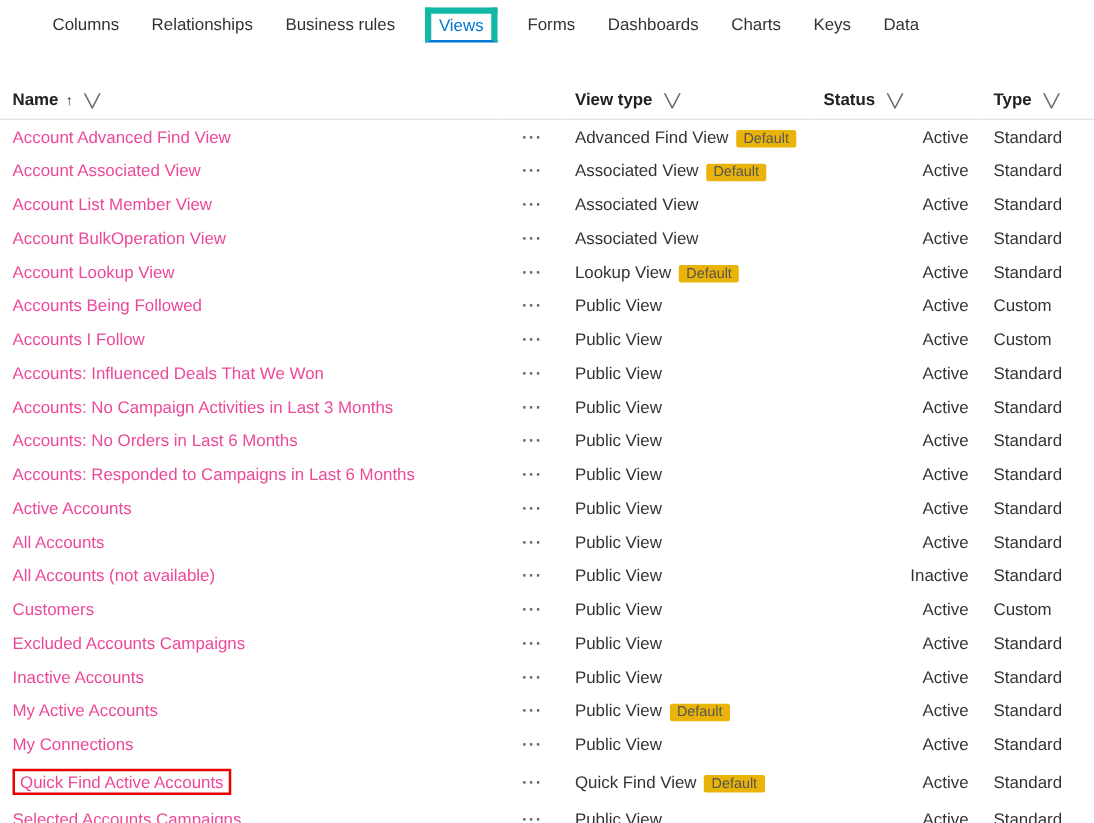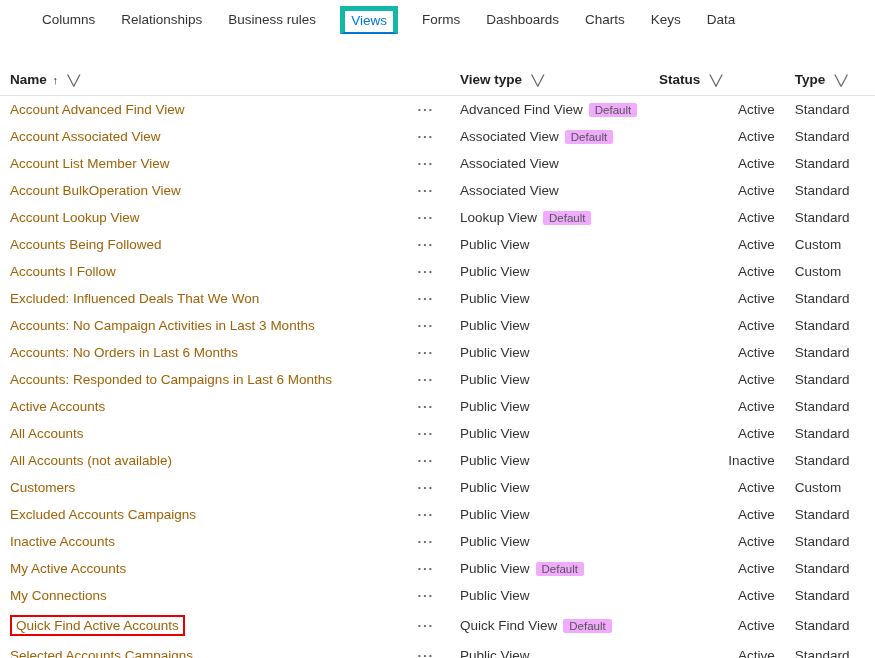--- a/index.html
+++ b/index.html
@@ -52,39 +52,39 @@
     white-space: nowrap;
   }
   .col-name   { width: 420px; }
   .col-more   { width: 36px; text-align: center; color: #666; }
   .col-viewtype { width: 180px; }
   .col-status { width: 150px; text-align: right; }
   .col-type   { width: 80px; }
   .sort-arrow { font-size: 11px; margin-left: 2px; }
   .chev { font-size: 10px; margin-left: 6px; color: #666; }
   .badge {
-    background: #f0abfc;
+    background: #eab308;
     color: #555;
     font-size: 11.5px;
     padding: 1px 6px;
     border-radius: 2px;
     margin-left: 6px;
   }
   .row-highlight {
     border: 2px solid #e60000;
     display: inline-block;
     padding: 1px 4px;
   }
   .more-dots {
     letter-spacing: 1px;
     font-weight: bold;
     cursor: pointer;
   }
   a.viewname {
-    color: #a16207;
+    color: #ec4899;
     text-decoration: none;
   }
 </style>
 </head>
 <body>
 
 <div class="tabs">
   <div class="tab">Columns</div>
   <div class="tab">Relationships</div>
   <div class="tab">Business rules</div>
@@ -163,21 +163,21 @@
         <td class="col-type"><span>Custom</span></td>
       </tr>
       <tr>
         <td class="col-name"><span><a class="viewname" href="#">Accounts I Follow</a></span></td>
         <td class="col-more"><span class="more-dots">···</span></td>
         <td class="col-viewtype"><span>Public View</span></td>
         <td class="col-status"><span>Active</span></td>
         <td class="col-type"><span>Custom</span></td>
       </tr>
       <tr>
-        <td class="col-name"><span><a class="viewname" href="#">Excluded: Influenced Deals That We Won</a></span></td>
+        <td class="col-name"><span><a class="viewname" href="#">Accounts: Influenced Deals That We Won</a></span></td>
         <td class="col-more"><span class="more-dots">···</span></td>
         <td class="col-viewtype"><span>Public View</span></td>
         <td class="col-status"><span>Active</span></td>
         <td class="col-type"><span>Standard</span></td>
       </tr>
       <tr>
         <td class="col-name"><span><a class="viewname" href="#">Accounts: No Campaign Activities in Last 3 Months</a></span></td>
         <td class="col-more"><span class="more-dots">···</span></td>
         <td class="col-viewtype"><span>Public View</span></td>
         <td class="col-status"><span>Active</span></td>

